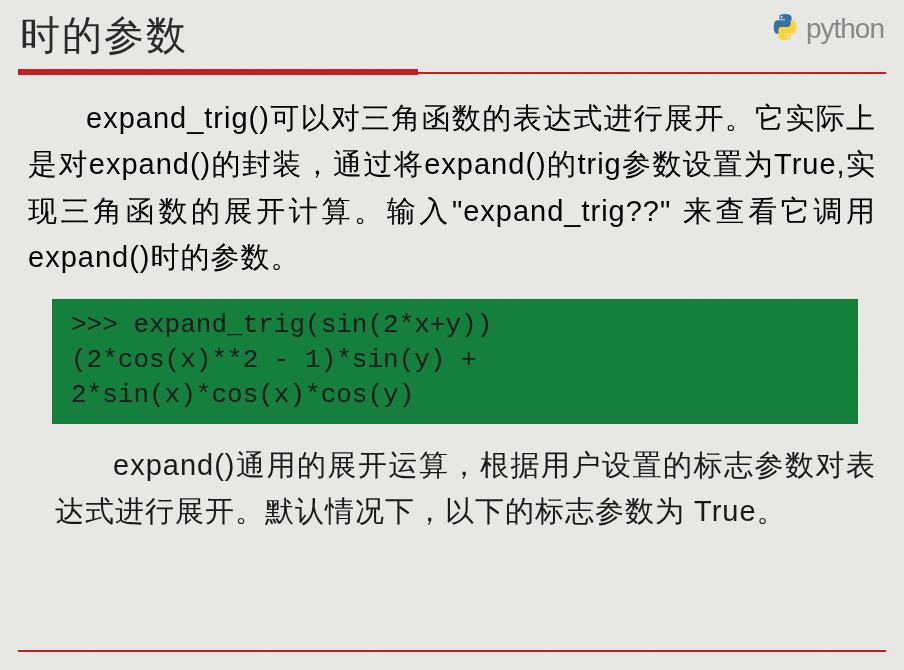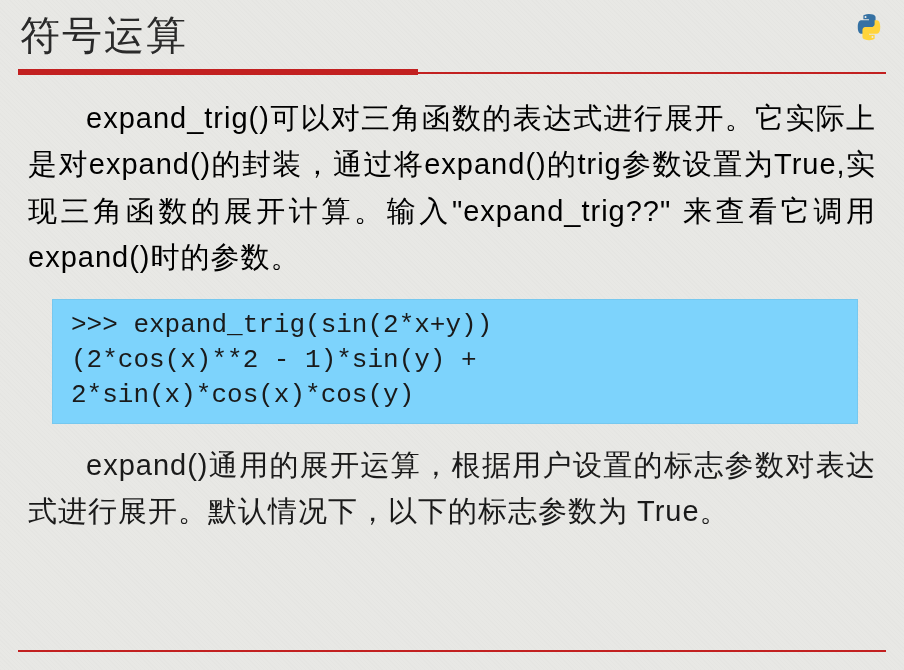--- a/index.html
+++ b/index.html
@@ -66,37 +66,38 @@
     }
     .paragraph {
       font-size: 29px;
       line-height: 1.6;
       color: #000000;
       text-indent: 2em;
       text-align: justify;
       letter-spacing: 1px;
     }
     .code-block {
-      background: #7dd3fc;
+      background: #15803d;
       margin: 18px 18px 18px 24px;
       padding: 8px 26px 10px 18px;
       font-family: "Consolas", "Courier New", monospace;
       font-size: 26px;
       color: #1a1a1a;
       line-height: 1.35;
       border: 1px solid rgba(0,0,0,0.05);
     }
     .paragraph-2 {
       font-size: 29px;
       line-height: 1.6;
       color: #1a1a1a;
       text-indent: 2em;
       text-align: justify;
       letter-spacing: 1px;
       margin-top: 4px;
+      margin-left: 27px;
     }
     .paragraph-3 {
       font-size: 29px;
       line-height: 1.6;
       color: #1a1a1a;
       text-indent: 3em;
       letter-spacing: 1px;
       margin-top: 2px;
     }
     .bottom-line {
@@ -105,28 +106,29 @@
       left: 18px;
       right: 18px;
       height: 2px;
       background: #c22020;
     }
   </style>
 </head>
 <body>
 
 <div class="header">
-  <div class="title">符号运算</div>
+  <div class="title">时的参数</div>
   <div class="python-logo-wrap">
     <span>
       <svg width="30" height="30" viewBox="0 0 32 32">
         <path d="M15.8 2c-3.5 0-5.8 1.5-5.8 1.5v4.3h6v1H7.5S4 8.5 4 16c0 7.5 3.5 7.2 3.5 7.2H10v-3.6s-.2-3.6 3.5-3.6h6s3.5.1 3.5-3.4V5.5S23.5 2 15.8 2zm-3.5 2.2c.6 0 1.1.5 1.1 1.1s-.5 1.1-1.1 1.1-1.1-.5-1.1-1.1.5-1.1 1.1-1.1z" fill="#3571a3"></path>
         <path d="M16.2 30c3.5 0 5.8-1.5 5.8-1.5v-4.3h-6v-1h8.5s3.5.3 3.5-7.2c0-7.5-3.5-7.2-3.5-7.2H22v3.6s.2 3.6-3.5 3.6h-6s-3.5-.1-3.5 3.4v7.1S8.5 30 16.2 30zm3.5-2.2c-.6 0-1.1-.5-1.1-1.1s.5-1.1 1.1-1.1 1.1.5 1.1 1.1-.5 1.1-1.1 1.1z" fill="#ffd43b"></path>
       </svg>
     </span>
+    <span class="python-text">python</span>
   </div>
 </div>
 
 <div class="underline-wrap">
   <div class="underline-thin"></div>
   <div class="underline-thick"></div>
 </div>
 
 <div class="content">
   <p class="paragraph">expand_trig()可以对三角函数的表达式进行展开。它实际上是对expand()的封装，通过将expand()的trig参数设置为True,实现三角函数的展开计算。输入"expand_trig??" 来查看它调用expand()时的参数。</p>

